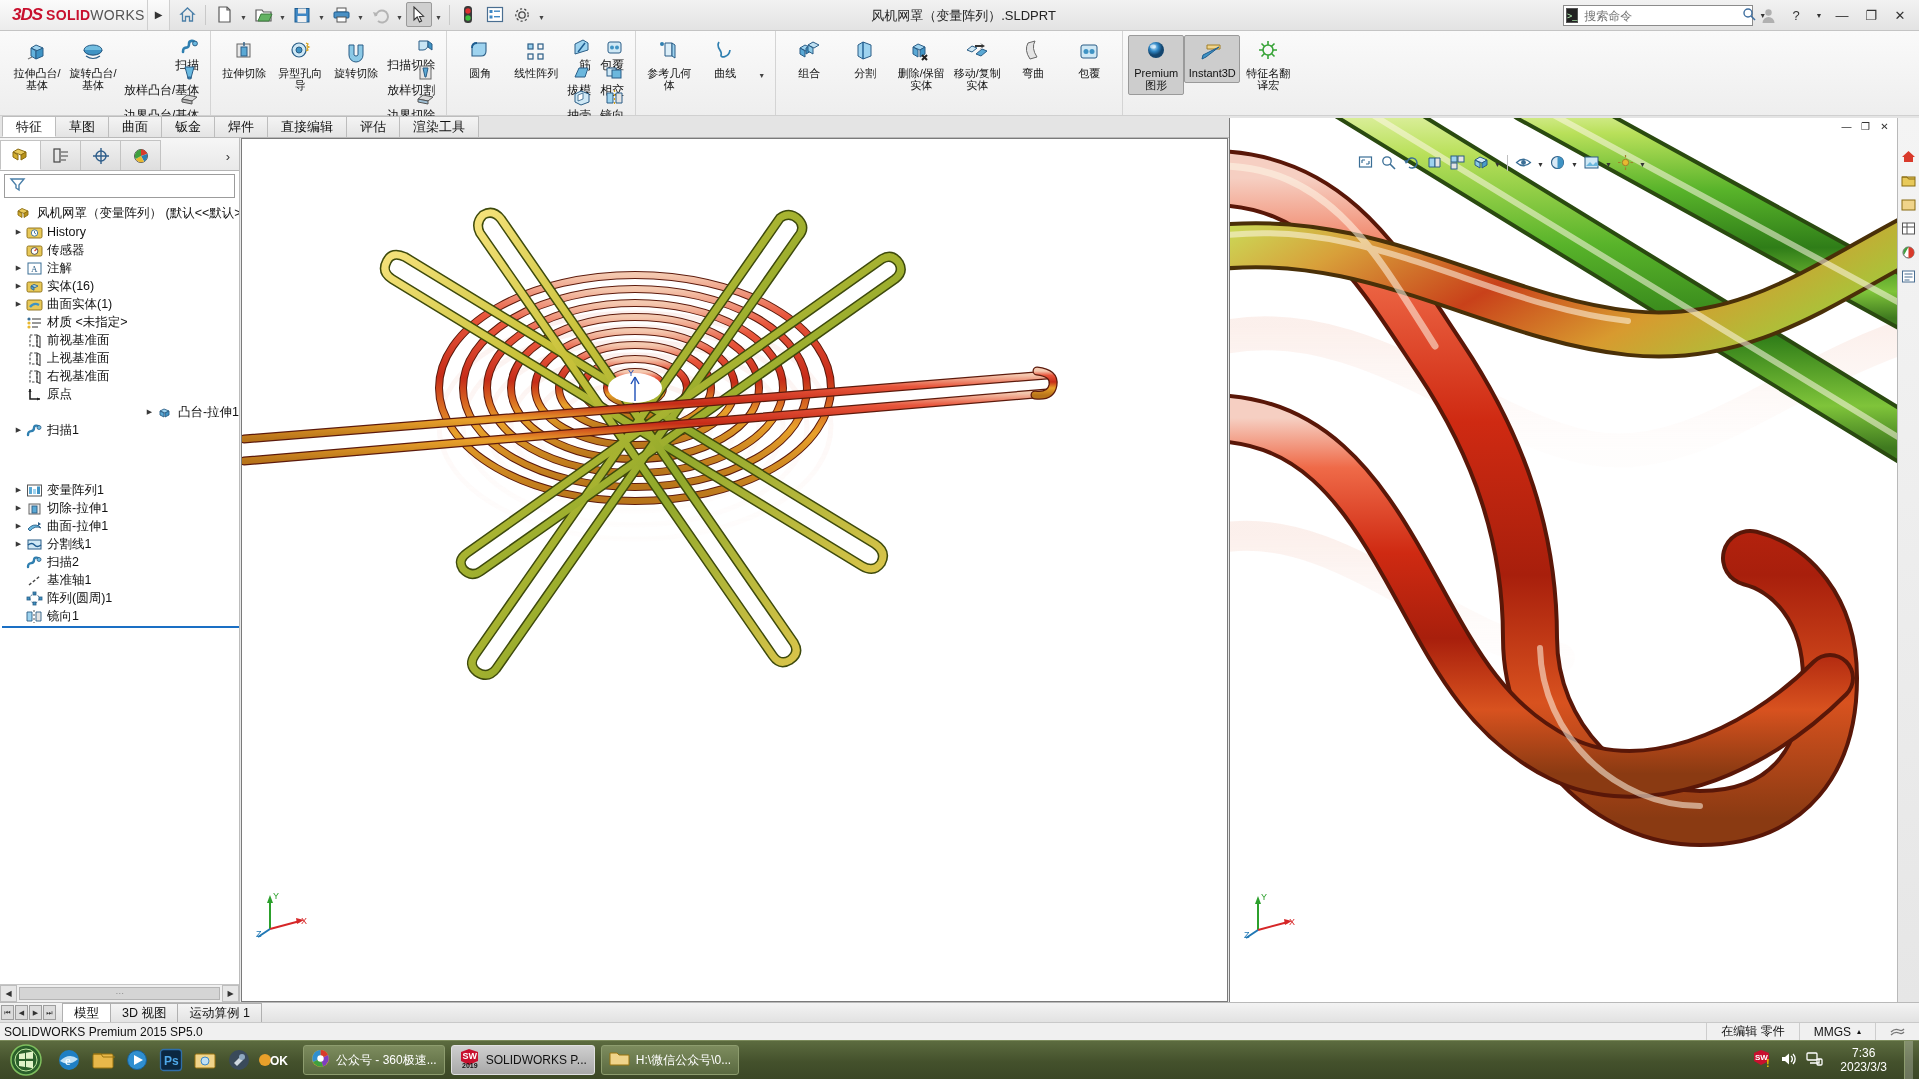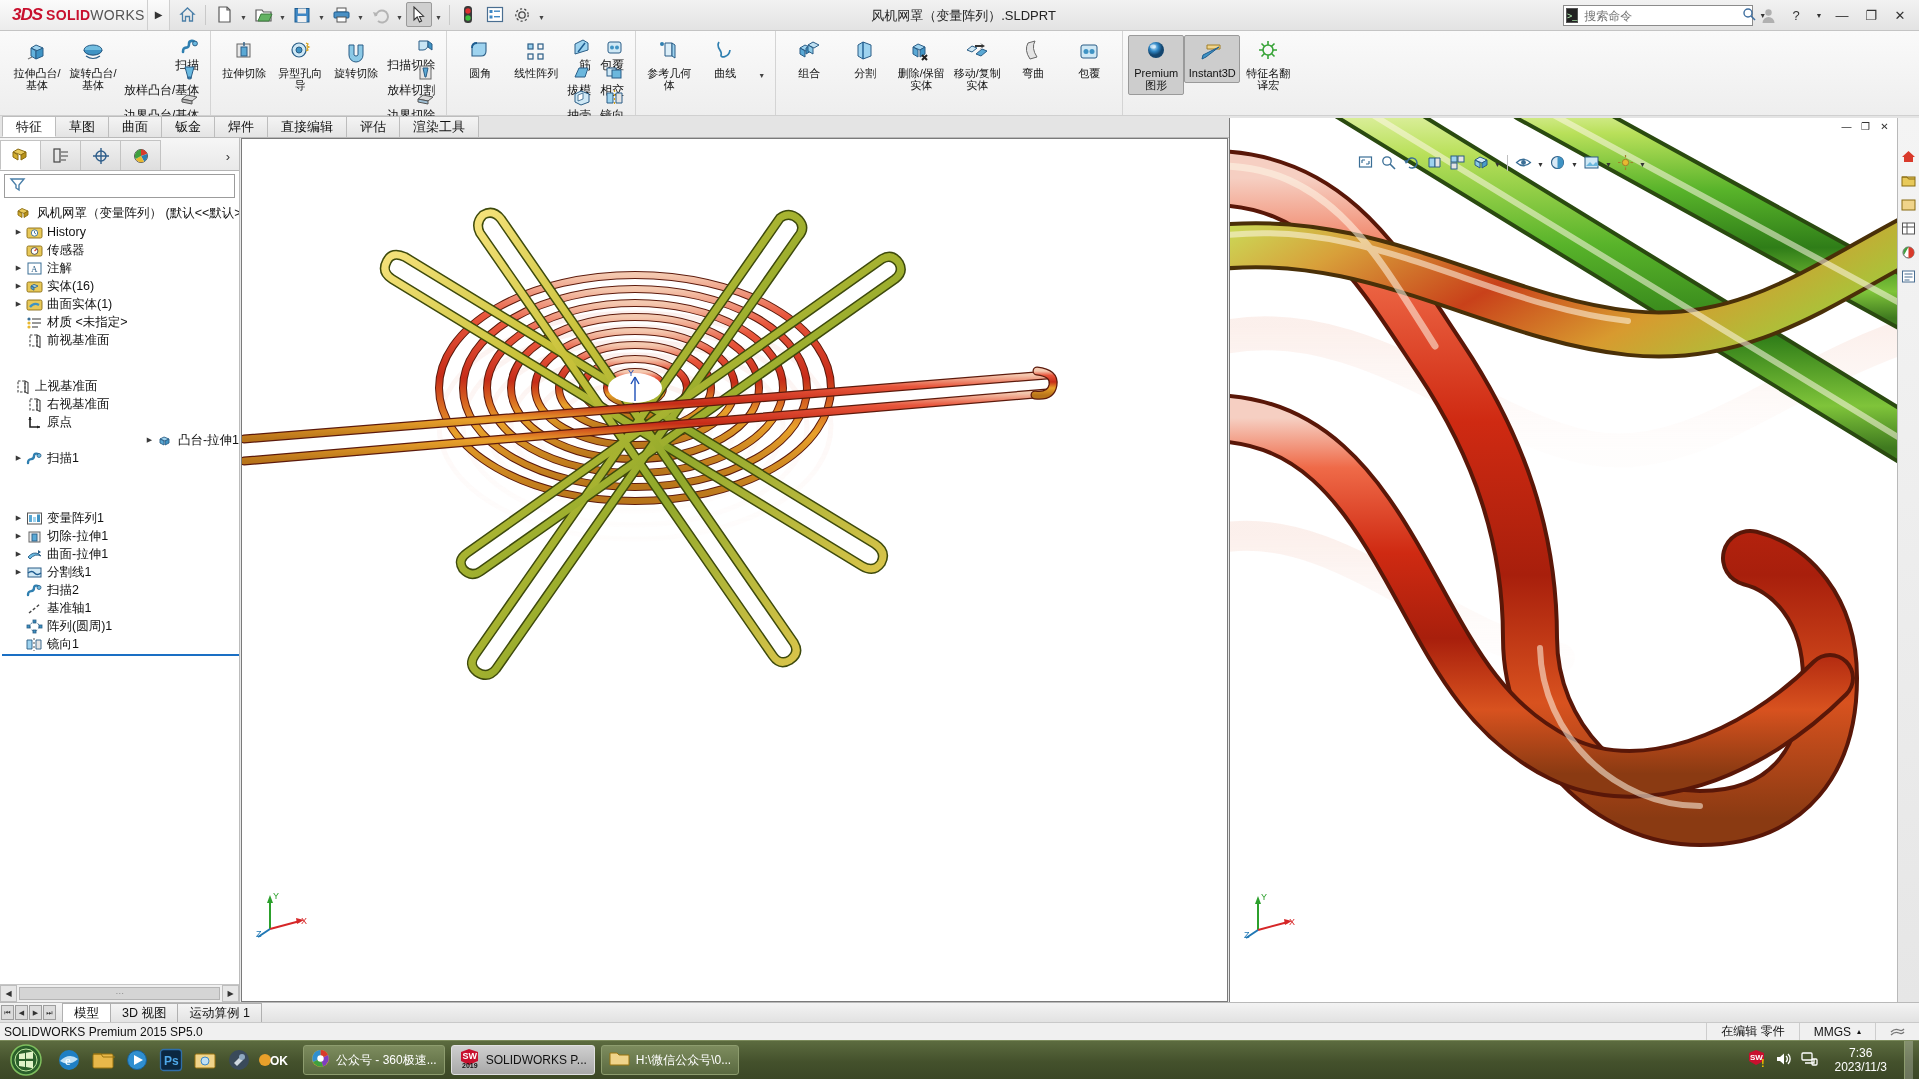--- a/index.html
+++ b/index.html
@@ -759,21 +759,21 @@
         <div class="trow" style="padding-left: 12px;">
           <span class="tw"></span>
           <span class="tico">
             <svg width="17" height="15" viewBox="0 0 17 15">
               <path d="M4 2 h7 v11 h-7 z" fill="none" stroke="#444" stroke-width="1.1" stroke-dasharray="2.5 1.6"></path>
               <path d="M11 2 l3 1.5 v11 l-3 -1.5 z" fill="none" stroke="#444" stroke-width="1.1"></path>
             </svg>
           </span>
           <span class="tlabel">前视基准面</span>
         </div>
-        <div class="trow" style="padding-left: 0; margin-top: 28px;">
+        <div class="trow" style="padding-left: 12px;">
           <span class="tw"></span>
           <span class="tico">
             <svg width="17" height="15" viewBox="0 0 17 15">
               <path d="M4 2 h7 v11 h-7 z" fill="none" stroke="#444" stroke-width="1.1" stroke-dasharray="2.5 1.6"></path>
               <path d="M11 2 l3 1.5 v11 l-3 -1.5 z" fill="none" stroke="#444" stroke-width="1.1"></path>
             </svg>
           </span>
           <span class="tlabel">上视基准面</span>
         </div>
         <div class="trow" style="padding-left: 12px;">
@@ -1367,17 +1367,17 @@
     </span>
     <span>
       <svg width="17" height="16" viewBox="0 0 17 16">
           <rect x="1" y="2" width="10" height="7" rx="1" fill="none" stroke="#fff" stroke-width="1.3"></rect>
           <path d="M4 12 h9 v-4" fill="none" stroke="#fff" stroke-width="1.3"></path>
           <rect x="11" y="8" width="5" height="6" rx="1" fill="none" stroke="#fff" stroke-width="1.3"></rect>
         </svg>
     </span>
     <span id="clock">
       <div>7:36</div>
-      <div>2023/11/3</div>
+      <div>2023/3/3</div>
     </span>
     <span id="showdesk"></span>
   </div>
 </div>
 
 </body></html>

